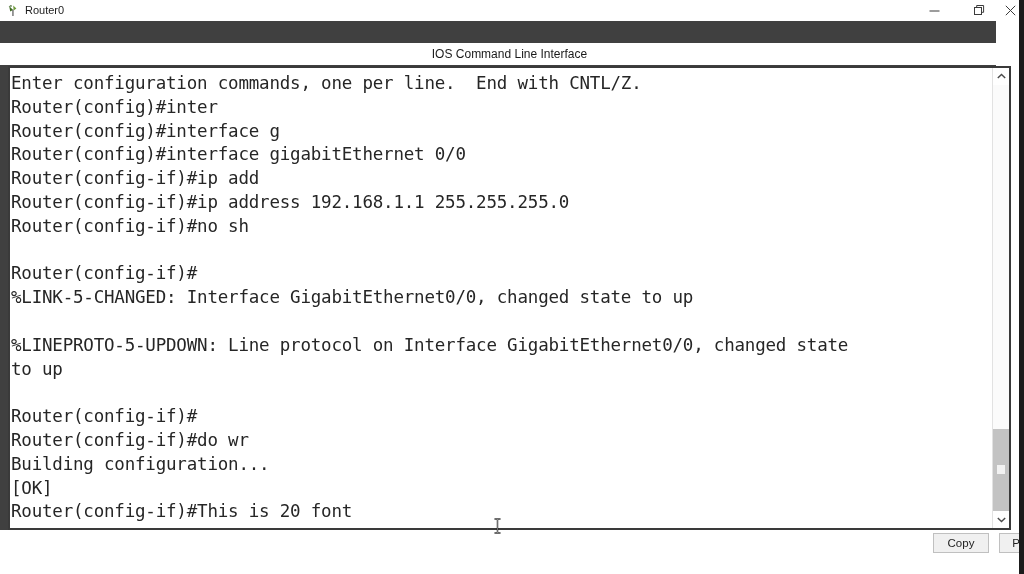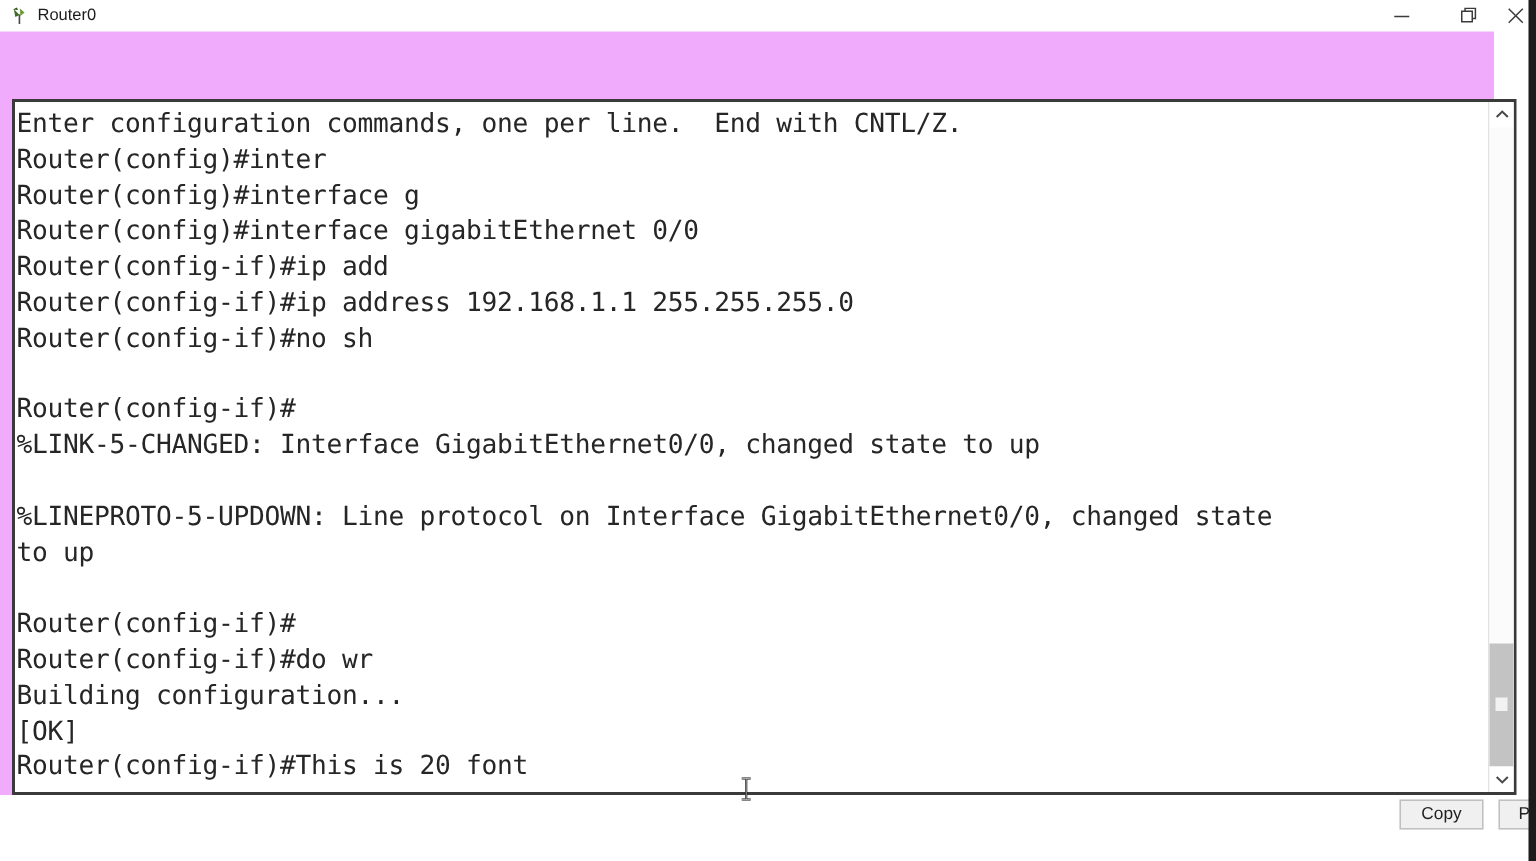--- a/index.html
+++ b/index.html
@@ -15,21 +15,21 @@
     font-family: "Liberation Sans", sans-serif;
     -webkit-font-smoothing: antialiased;
   }
 
   
   #window {
     position: absolute;
     left: 0; top: 0;
     width: 996px;
     height: 574px;
-    background: #f0abfc;
+    background: #404040;
     box-sizing: border-box;
   }
   #right-edge {
     position: absolute;
     left: 1019px; top: 0;
     width: 5px; height: 574px;
     background: #1b1b1b;
   }
 
   
@@ -257,20 +257,23 @@
       </svg>
     </span>
     <span class="winbtn" id="btn-close">
       <svg width="11" height="11" viewBox="0 0 11 11">
         <path d="M0.8 0.8 L10.2 10.2 M10.2 0.8 L0.8 10.2" stroke="#3b3b3b" stroke-width="1" fill="none"></path>
       </svg>
     </span>
   </div>
 
 
+  <div id="panel-header">
+    <span id="panel-title">IOS Command Line Interface</span>
+  </div>
 
   <div id="terminal-wrap">
     <div id="terminal">
       <pre id="terminal-text" style="color: rgb(38, 38, 38);">Enter configuration commands, one per line.  End with CNTL/Z.
 Router(config)#inter
 Router(config)#interface g
 Router(config)#interface gigabitEthernet 0/0
 Router(config-if)#ip add
 Router(config-if)#ip address 192.168.1.1 255.255.255.0
 Router(config-if)#no sh

